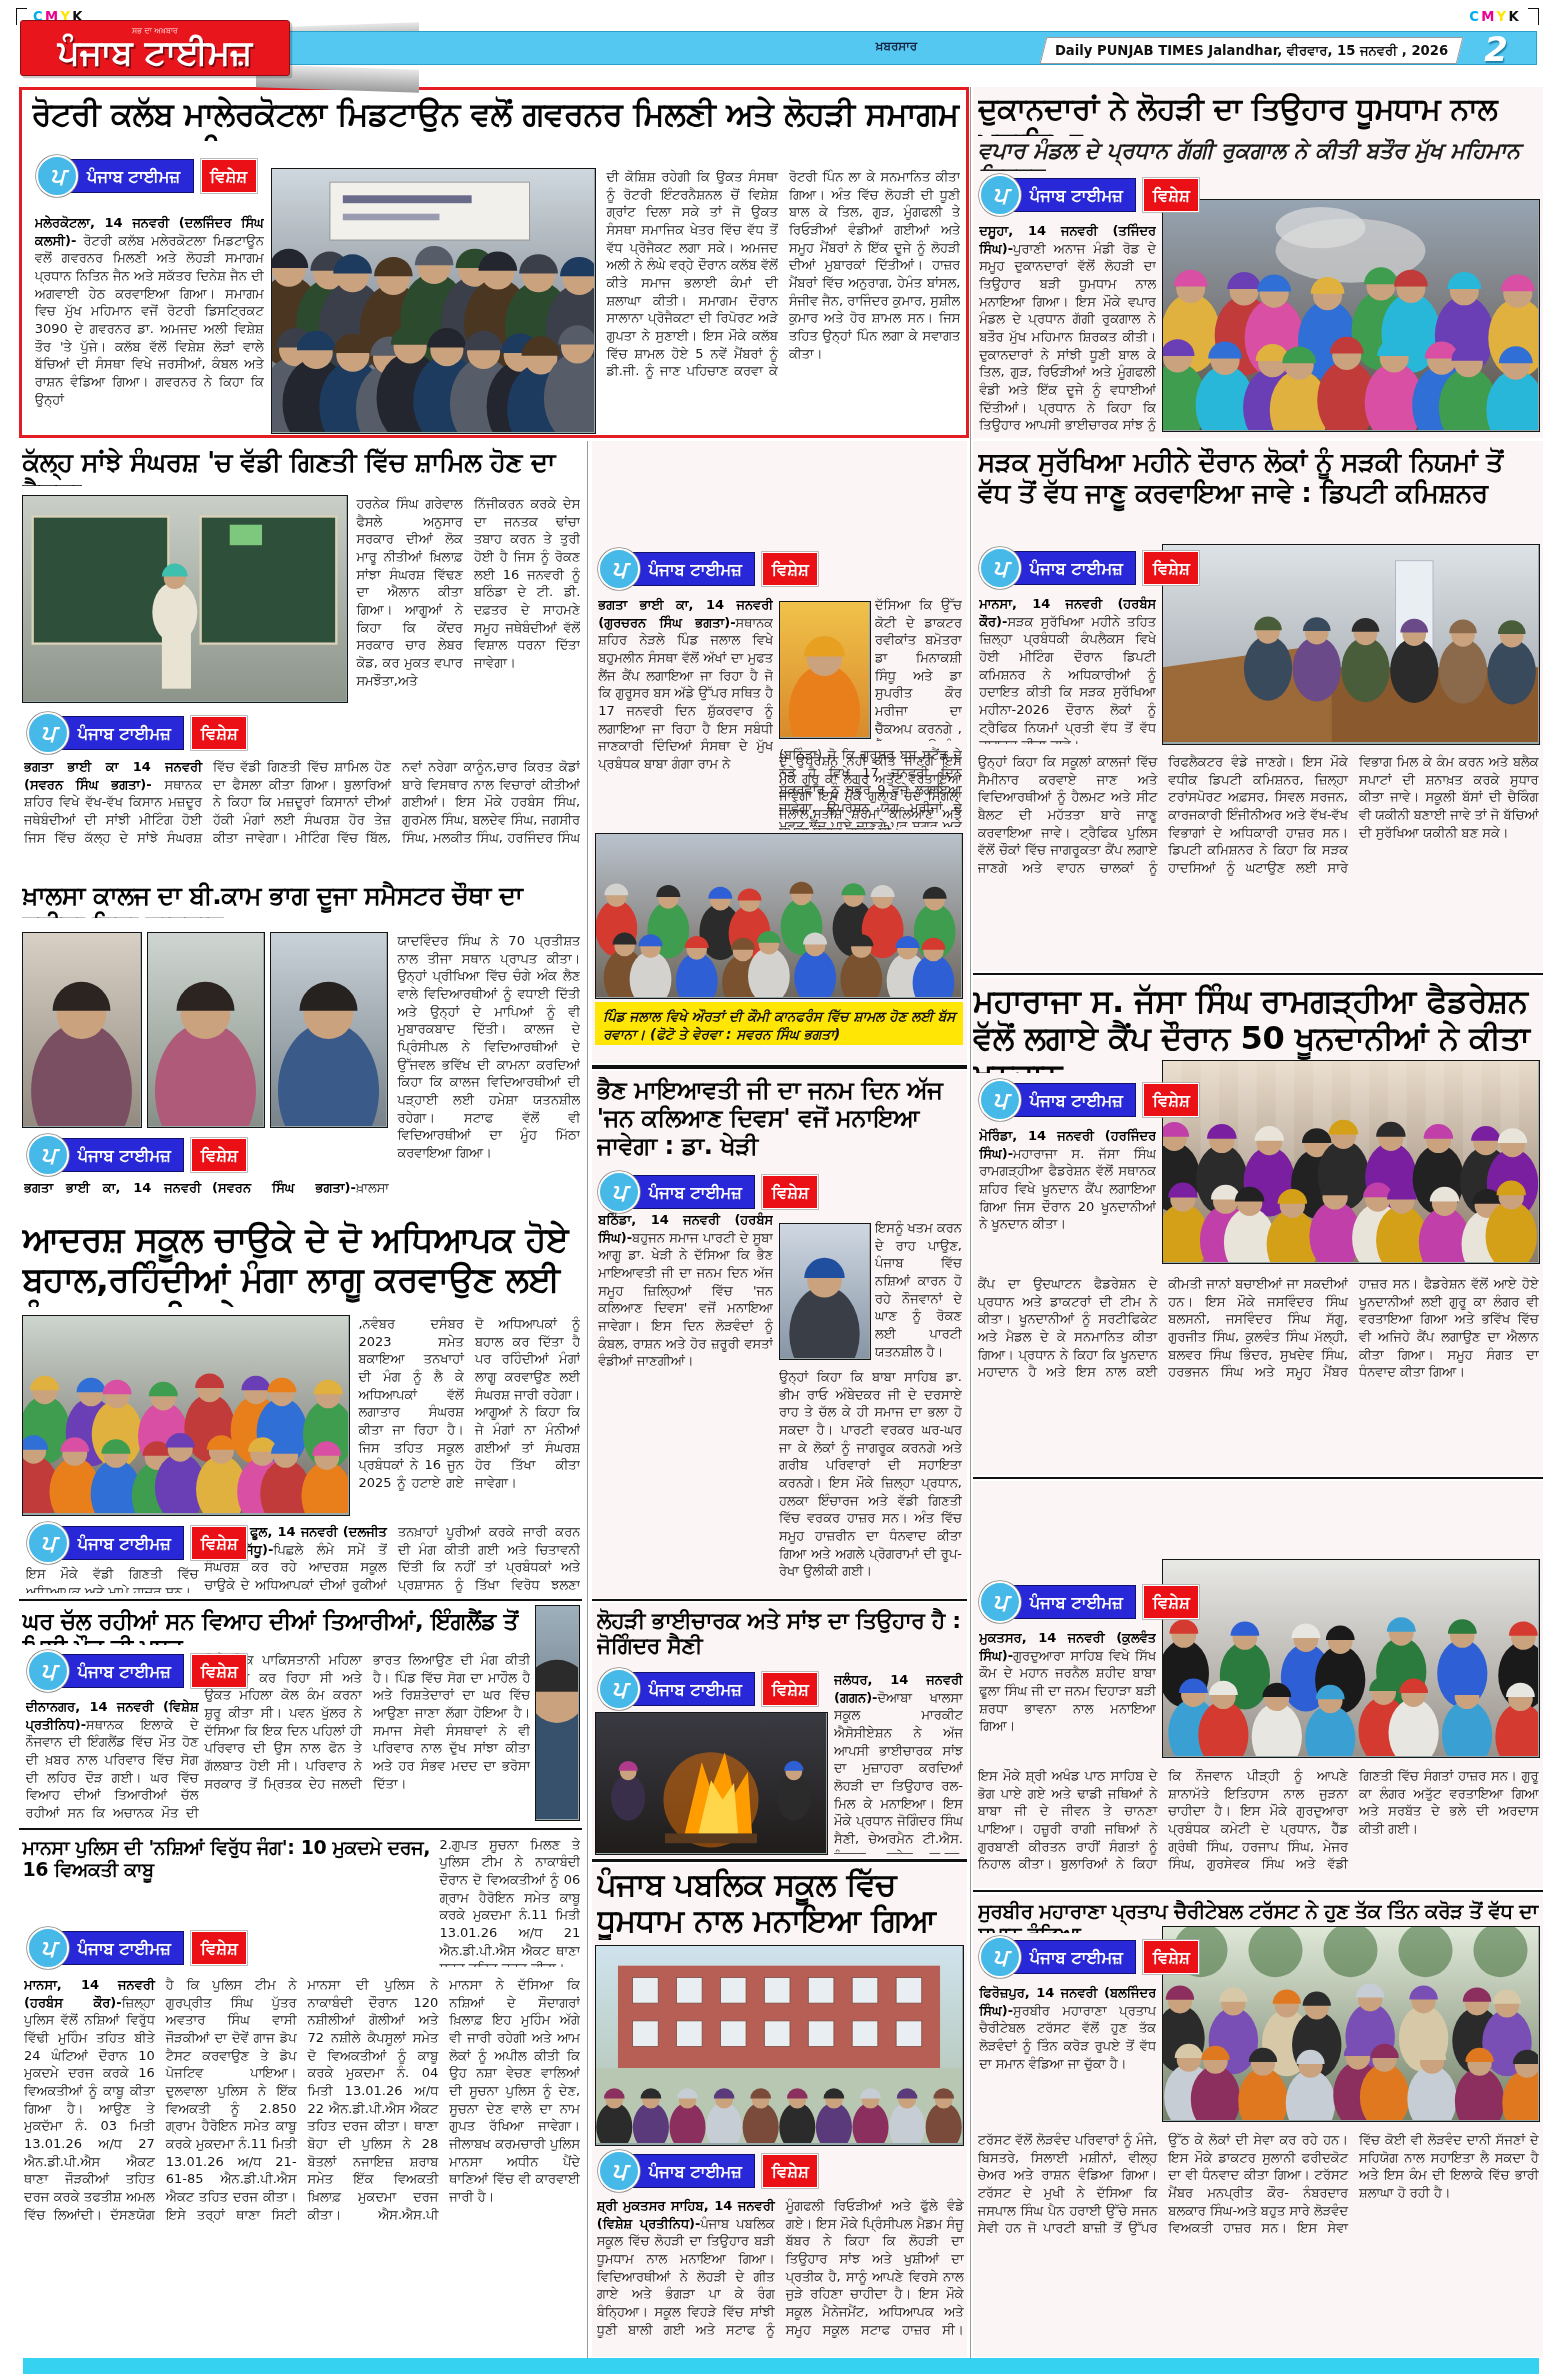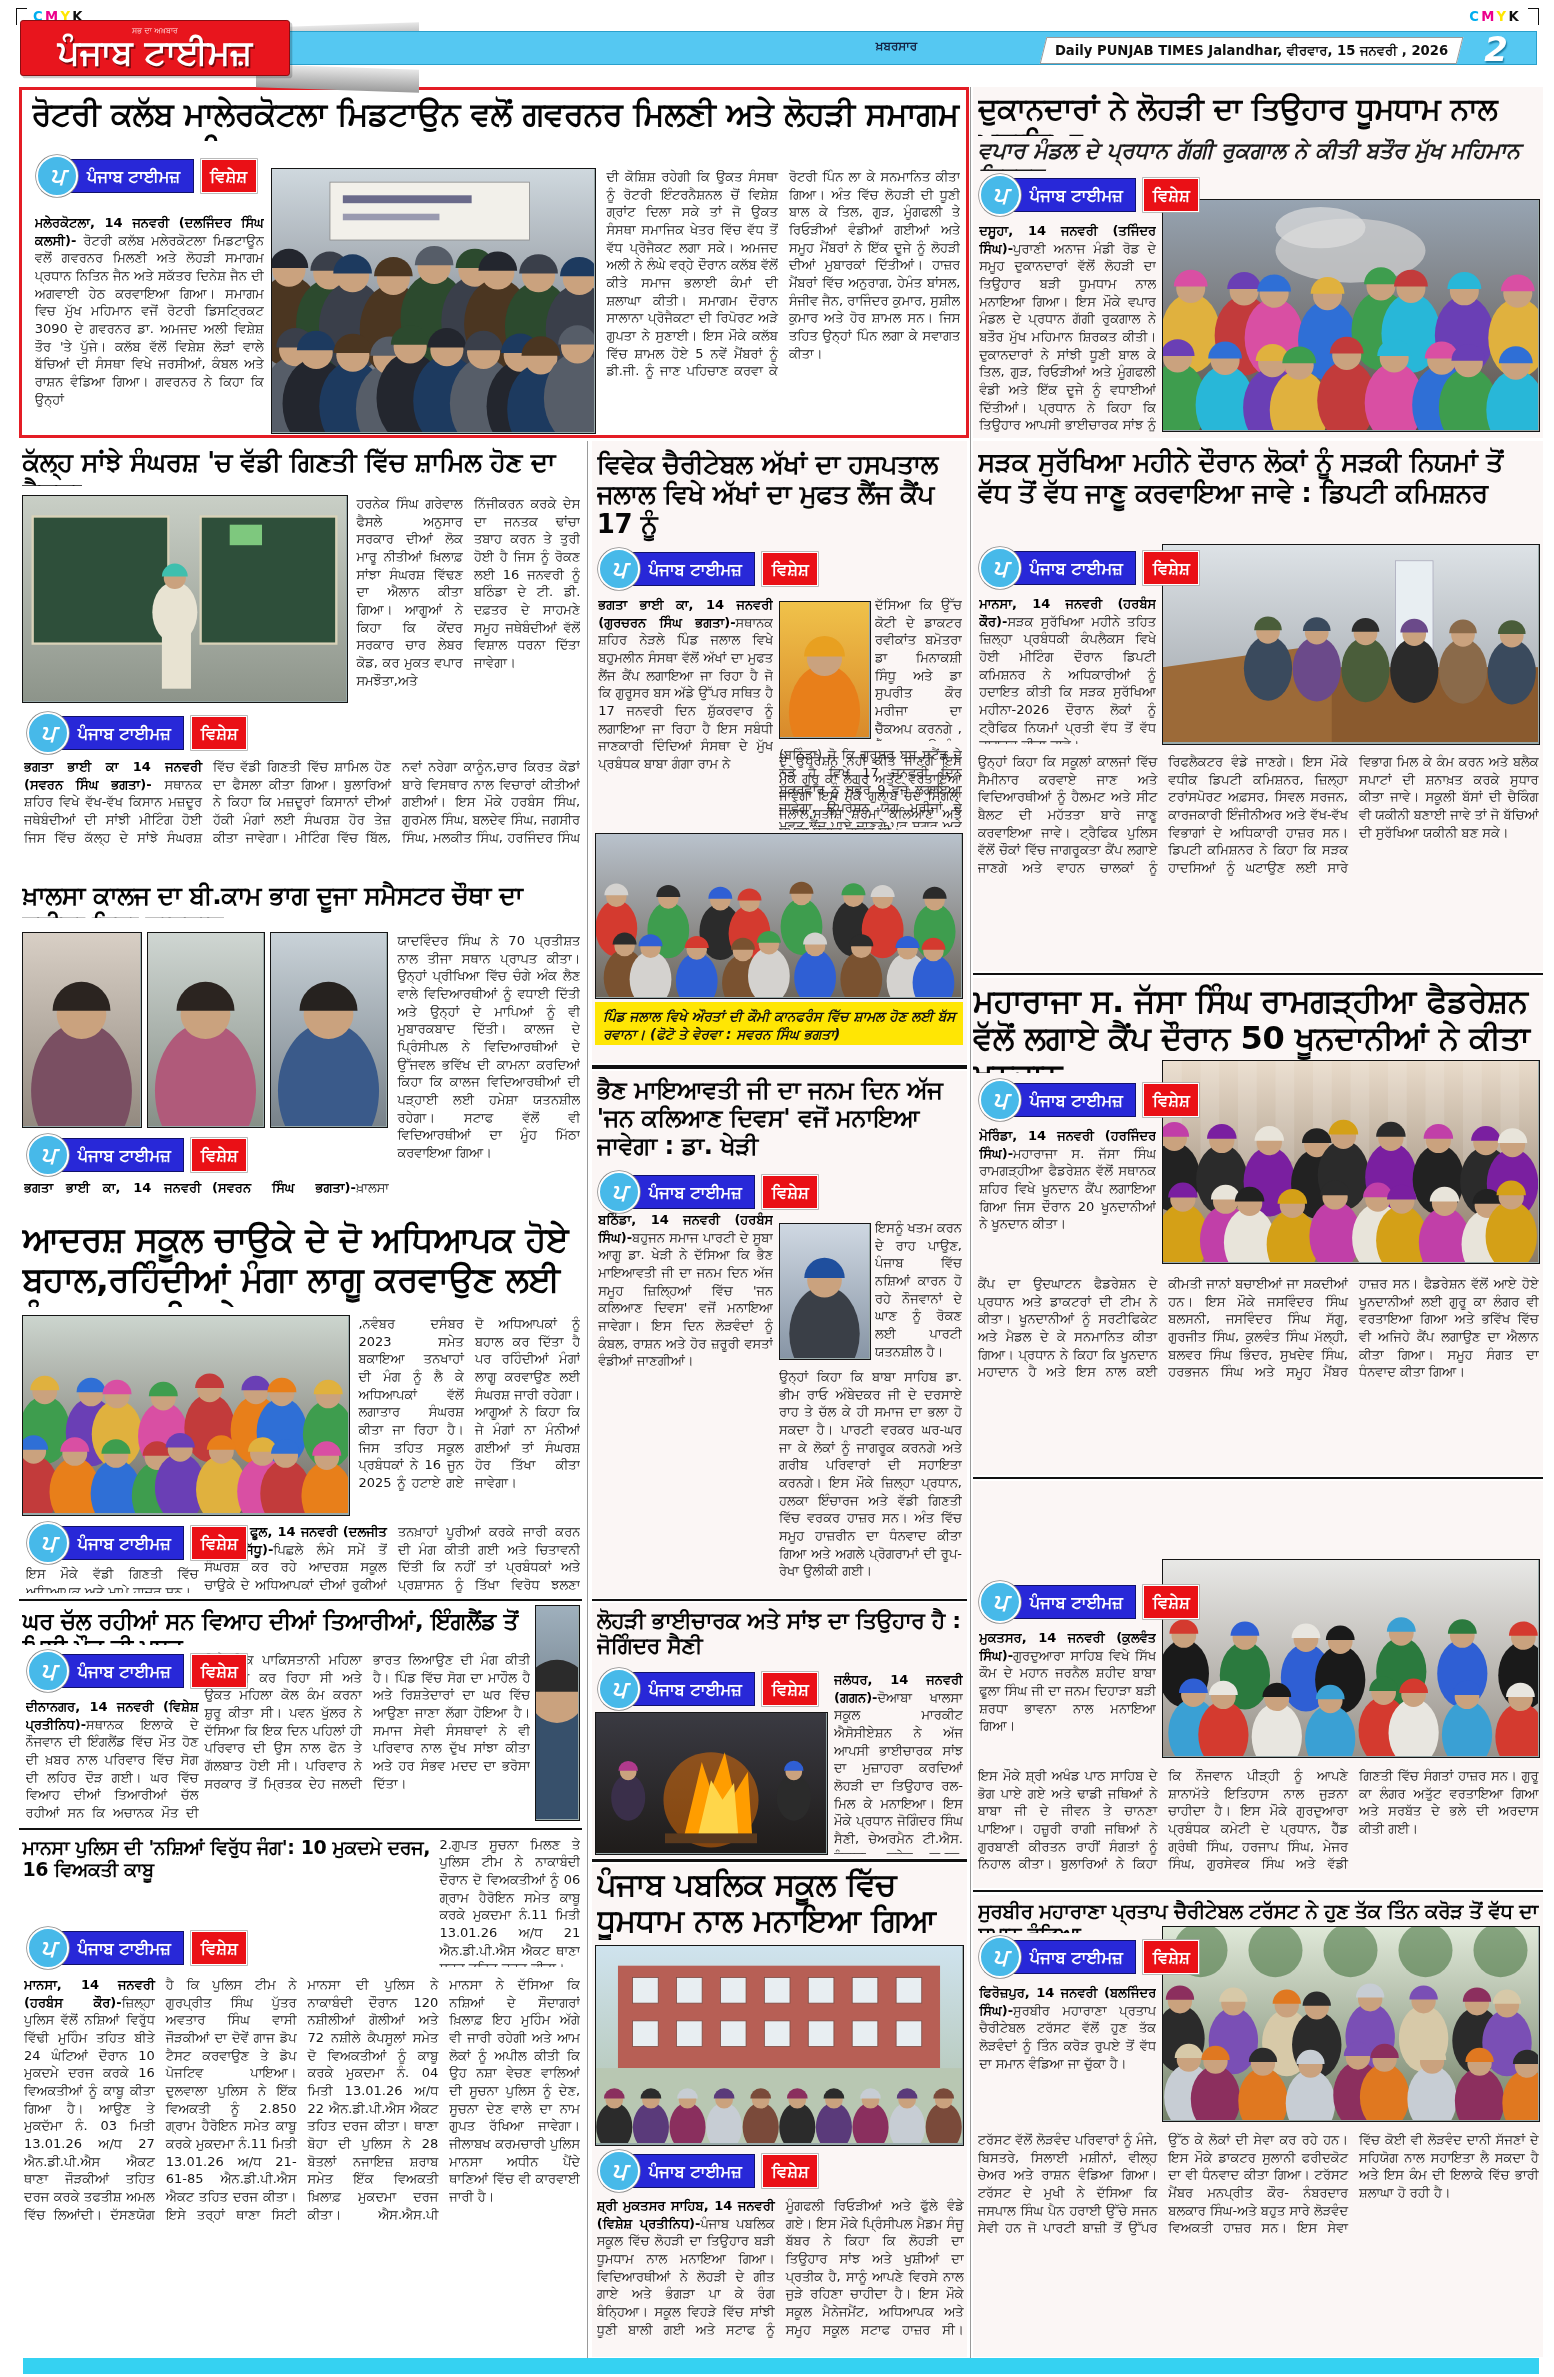--- a/index.html
+++ b/index.html
@@ -254,21 +254,20 @@
       <span class="b-circle">ਪ</span>
       <span class="b-bar">ਪੰਜਾਬ ਟਾਈਮਜ਼</span>
       <span class="b-tag">ਵਿਸ਼ੇਸ਼</span>
     </div>
     <p class="bodytext c3" style="position:absolute;left:4.7px;top:317px;width:556px;height:104px">
       <b>ਭਗਤਾ ਭਾਈ ਕਾ 14 ਜਨਵਰੀ (ਸਵਰਨ ਸਿੰਘ ਭਗਤਾ)- </b><span>ਸਥਾਨਕ ਸ਼ਹਿਰ ਵਿਖੇ ਵੱਖ-ਵੱਖ ਕਿਸਾਨ ਮਜ਼ਦੂਰ ਜਥੇਬੰਦੀਆਂ ਦੀ ਸਾਂਝੀ ਮੀਟਿੰਗ ਹੋਈ ਜਿਸ ਵਿੱਚ ਕੱਲ੍ਹ ਦੇ ਸਾਂਝੇ ਸੰਘਰਸ਼ ਵਿੱਚ ਵੱਡੀ ਗਿਣਤੀ ਵਿੱਚ ਸ਼ਾਮਿਲ ਹੋਣ ਦਾ ਫੈਸਲਾ ਕੀਤਾ ਗਿਆ। ਬੁਲਾਰਿਆਂ ਨੇ ਕਿਹਾ ਕਿ ਮਜ਼ਦੂਰਾਂ ਕਿਸਾਨਾਂ ਦੀਆਂ ਹੱਕੀ ਮੰਗਾਂ ਲਈ ਸੰਘਰਸ਼ ਹੋਰ ਤੇਜ਼ ਕੀਤਾ ਜਾਵੇਗਾ। ਮੀਟਿੰਗ ਵਿੱਚ ਬਿੱਲ, ਨਵਾਂ ਨਰੇਗਾ ਕਾਨੂੰਨ,ਚਾਰ ਕਿਰਤ ਕੋਡਾਂ ਬਾਰੇ ਵਿਸਥਾਰ ਨਾਲ ਵਿਚਾਰਾਂ ਕੀਤੀਆਂ ਗਈਆਂ। ਇਸ ਮੌਕੇ ਹਰਬੰਸ ਸਿੰਘ, ਗੁਰਮੇਲ ਸਿੰਘ, ਬਲਦੇਵ ਸਿੰਘ, ਜਗਸੀਰ ਸਿੰਘ, ਮਲਕੀਤ ਸਿੰਘ, ਹਰਜਿੰਦਰ ਸਿੰਘ ਅਤੇ ਵੱਡੀ ਗਿਣਤੀ ਵਿੱਚ ਕਾਰਕੁਨ ਹਾਜ਼ਰ ਸਨ। ਆਗੂਆਂ ਨੇ ਸਮੂਹ ਵਰਕਰਾਂ ਨੂੰ ਵੱਧ ਚੜ੍ਹ ਕੇ ਪਹੁੰਚਣ ਦੀ ਅਪੀਲ ਕੀਤੀ ਅਤੇ ਕਿਹਾ ਕਿ ਸੰਘਰਸ਼ ਹੀ ਹੱਕ ਲੈਣ ਦਾ ਇੱਕੋ ਇੱਕ ਰਾਹ ਹੈ। ਤਿਆਰੀ ਕਰਦਿਆਂ ਫੈਡਰੇਸ਼ਨ ਦੇ ਪ੍ਰਧਾਨ ਨੇ ਸੰਬੋਧਨ ਕੀਤਾ।</span>
     </p>
   </section>
 
   <section class="art" style="left:592px;top:441px;width:375px;height:622px">
-    <h1 class="hl" style="position:absolute;left:4.7px;top:7.8px;width:367px;height:93px;font-size:26px">ਵਿਵੇਕ ਚੈਰੀਟੇਬਲ ਅੱਖਾਂ ਦਾ ਹਸਪਤਾਲ ਜਲਾਲ ਵਿਖੇ ਅੱਖਾਂ ਦਾ ਮੁਫਤ ਲੈਂਜ ਕੈਂਪ 17 ਨੂੰ</h1>
     <div class="badge" style="left:6.2px;top:110px">
       <span class="b-circle">ਪ</span>
       <span class="b-bar">ਪੰਜਾਬ ਟਾਈਮਜ਼</span>
       <span class="b-tag">ਵਿਸ਼ੇਸ਼</span>
     </div>
     <p class="bodytext" style="position:absolute;left:6.2px;top:155px;width:175px;height:230px">
       <b>ਭਗਤਾ ਭਾਈ ਕਾ, 14 ਜਨਵਰੀ (ਗੁਰਚਰਨ ਸਿੰਘ ਭਗਤਾ)-</b><span>ਸਥਾਨਕ ਸ਼ਹਿਰ ਨੇੜਲੇ ਪਿੰਡ ਜਲਾਲ ਵਿਖੇ ਬਹੁਮਲੀਨ ਸੰਸਥਾ ਵੱਲੋਂ ਅੱਖਾਂ ਦਾ ਮੁਫਤ ਲੈਂਜ ਕੈਂਪ ਲਗਾਇਆ ਜਾ ਰਿਹਾ ਹੈ ਜੋ ਕਿ ਗੁਰੂਸਰ ਬਸ ਅੱਡੇ ਉੱਪਰ ਸਥਿਤ ਹੈ 17 ਜਨਵਰੀ ਦਿਨ ਸ਼ੁੱਕਰਵਾਰ ਨੂੰ ਲਗਾਇਆ ਜਾ ਰਿਹਾ ਹੈ ਇਸ ਸਬੰਧੀ ਜਾਣਕਾਰੀ ਦਿੰਦਿਆਂ ਸੰਸਥਾ ਦੇ ਮੁੱਖ ਪ੍ਰਬੰਧਕ ਬਾਬਾ ਗੰਗਾ ਰਾਮ ਨੇ</span>
     </p>
     <div class="photo" style="left:187px;top:160px;width:92px;height:138px">
         <svg xmlns="http://www.w3.org/2000/svg" width="89" height="135" viewBox="0 0 114 174" preserveAspectRatio="none">

